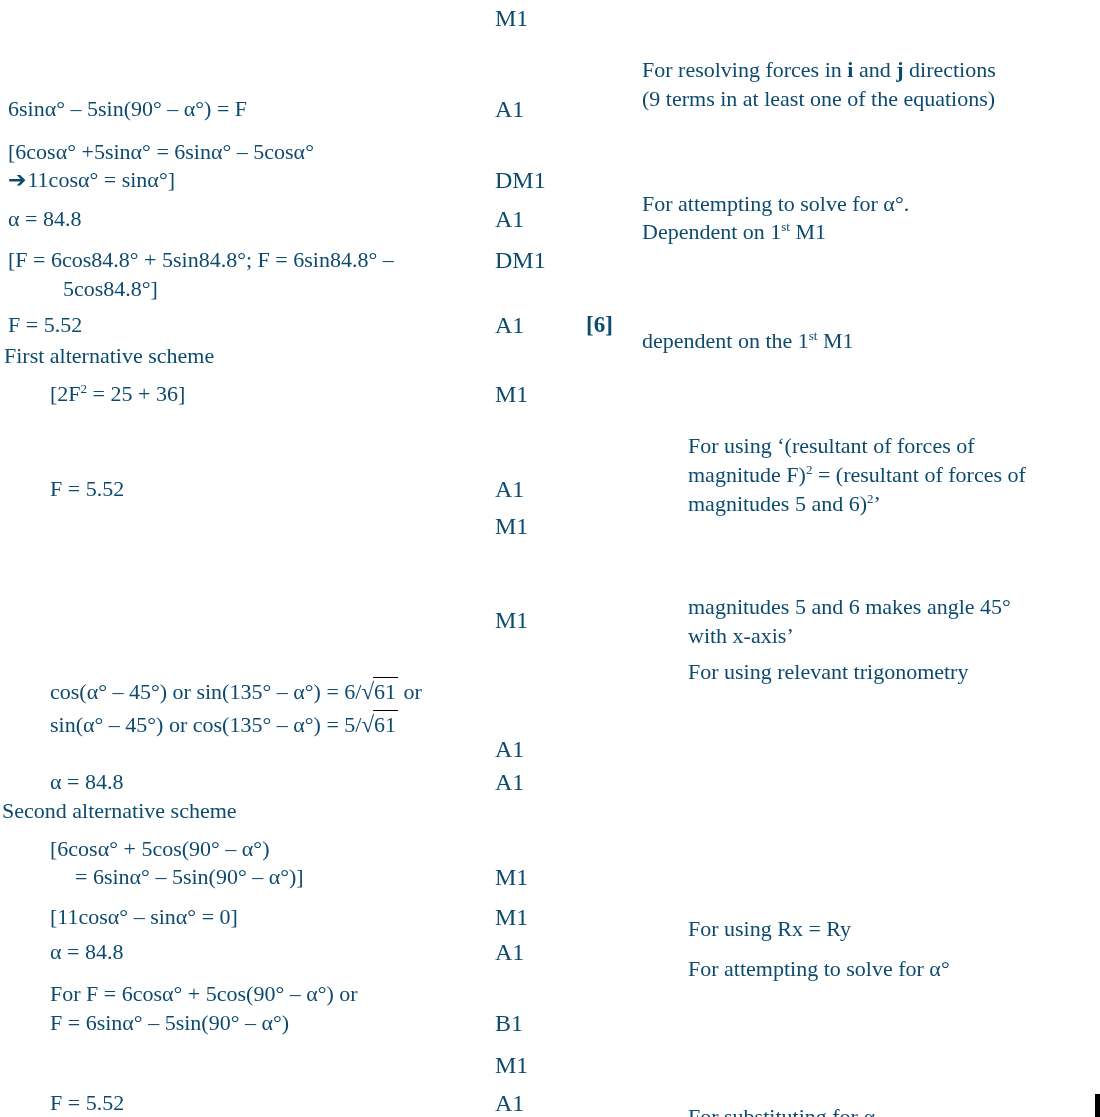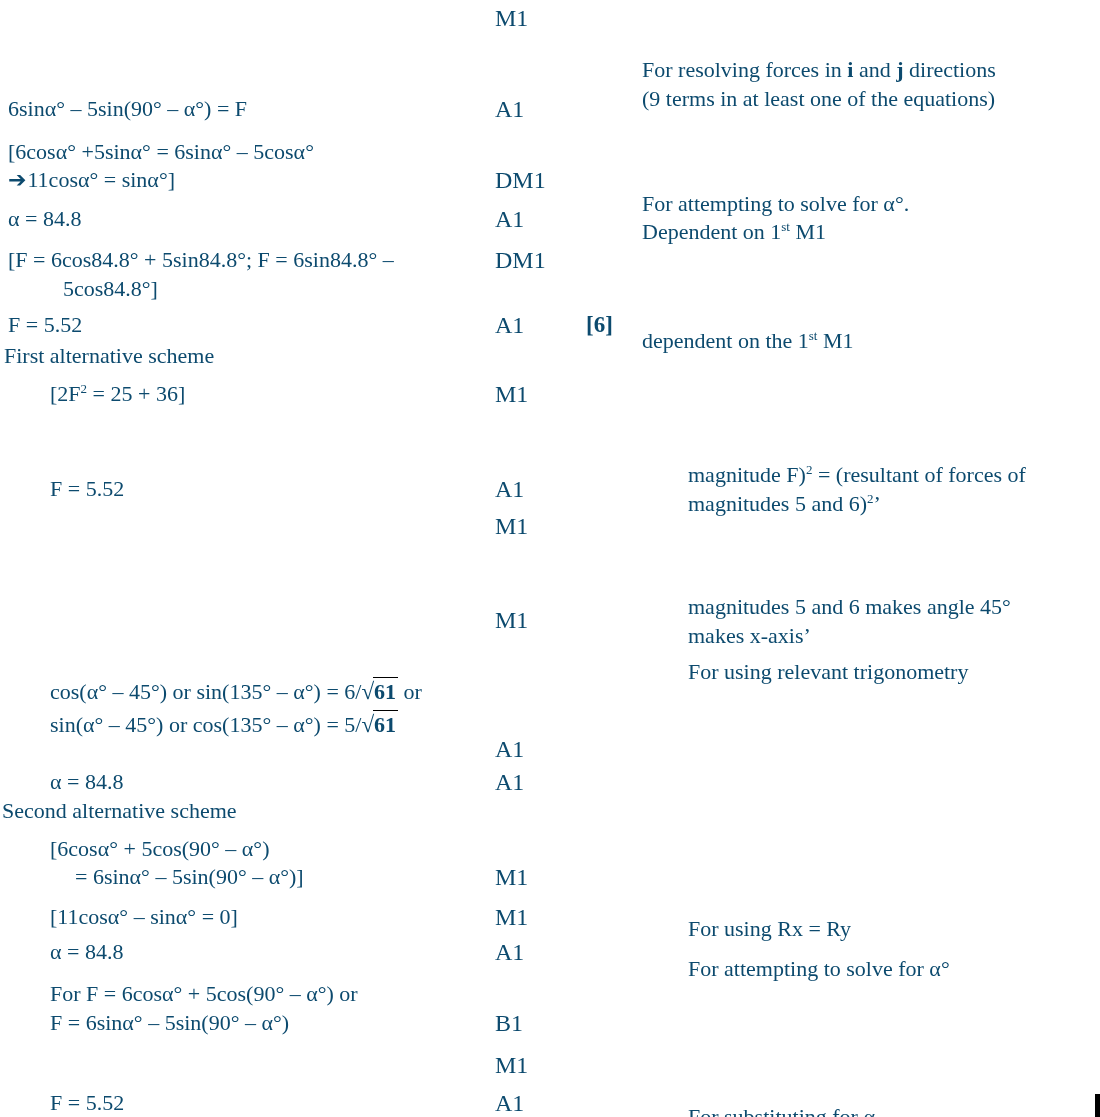--- a/index.html
+++ b/index.html
@@ -12,21 +12,21 @@
   }
   .row{position:absolute;left:0;width:1100px;height:28px;white-space:nowrap;}
   .work{position:absolute;top:0;}
   .mark{position:absolute;left:495px;top:0;font-size:24px;}
   .total{position:absolute;left:586px;top:0;font-size:23px;font-weight:bold;}
   .comment{position:absolute;left:642px;top:8px;margin-top:44px;}
   .comment.alt{left:688px;}
   .b{font-weight:bold;}
   sup.sp{font-size:13px;line-height:0;vertical-align:super;}
   .sqrt{font-size:1.05em;margin-right:-1px;}
-  .rad{border-top:1.7px solid #000;padding:1px 2px 0 1px;font-weight:bold;}
+  .rad{border-top:1.7px solid #000;padding:1px 2px 0 1px;}
   .arrow{font-family:"DejaVu Sans",sans-serif;font-weight:bold;margin-right:1px;}
   .and-gap{display:inline-block;margin-left:42px;}
   #corner-mark{position:absolute;right:0;bottom:0;width:5px;height:23px;background:#000;}
 </style>
 </head>
 <body>
 
 <div id="doc">
 
   <div class="row" style="top:4px">
@@ -76,20 +76,21 @@
     <span class="total">[6]</span>
   </div>
 
   <div class="row" style="top:342px">
     <span class="work" style="left:4px">First alternative scheme</span>
   </div>
 
   <div class="row" style="top:380px">
     <span class="work" style="left:50px"><span>[2F</span><sup class="sp">2</sup><span> = 25 + 36]</span></span>
     <span class="mark">M1</span>
+    <span class="comment alt">For using ‘(resultant of forces of</span>
   </div>
 
   <div class="row" style="top:409px">
     <span class="comment alt"><span>magnitude F)</span><sup class="sp">2</sup><span> = (resultant of forces of</span></span>
   </div>
 
   <div class="row" style="top:438px">
     <span class="comment alt"><span>magnitudes 5 and 6)</span><sup class="sp">2</sup><span>’</span></span>
   </div>
 
@@ -100,21 +101,21 @@
 
   <div class="row" style="top:512px">
     <span class="mark">M1</span>
   </div>
 
   <div class="row" style="top:541px">
     <span class="comment alt">magnitudes 5 and 6 makes angle 45°</span>
   </div>
 
   <div class="row" style="top:570px">
-    <span class="comment alt">makes x-axis’</span>
+    <span class="comment alt">with x-axis’</span>
   </div>
 
   <div class="row" style="top:606px">
     <span class="mark">M1</span>
     <span class="comment alt">For using relevant trigonometry</span>
   </div>
 
 
   <div class="row" style="top:677px">
     <span class="work" style="left:50px"><span>cos(α° – 45°) or sin(135° – α°) = 6/</span><span class="sqrt">√</span><span class="rad">61</span><span> or</span></span>

